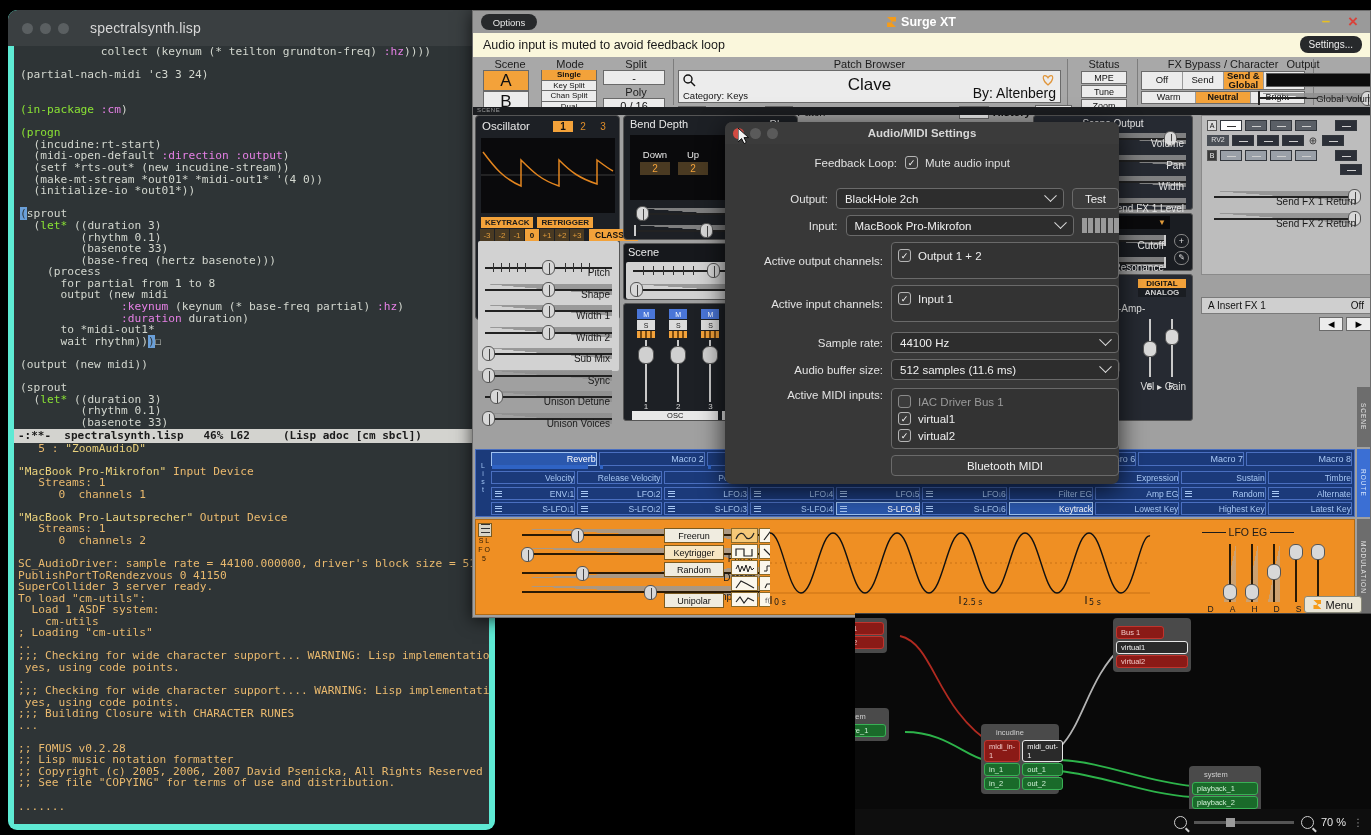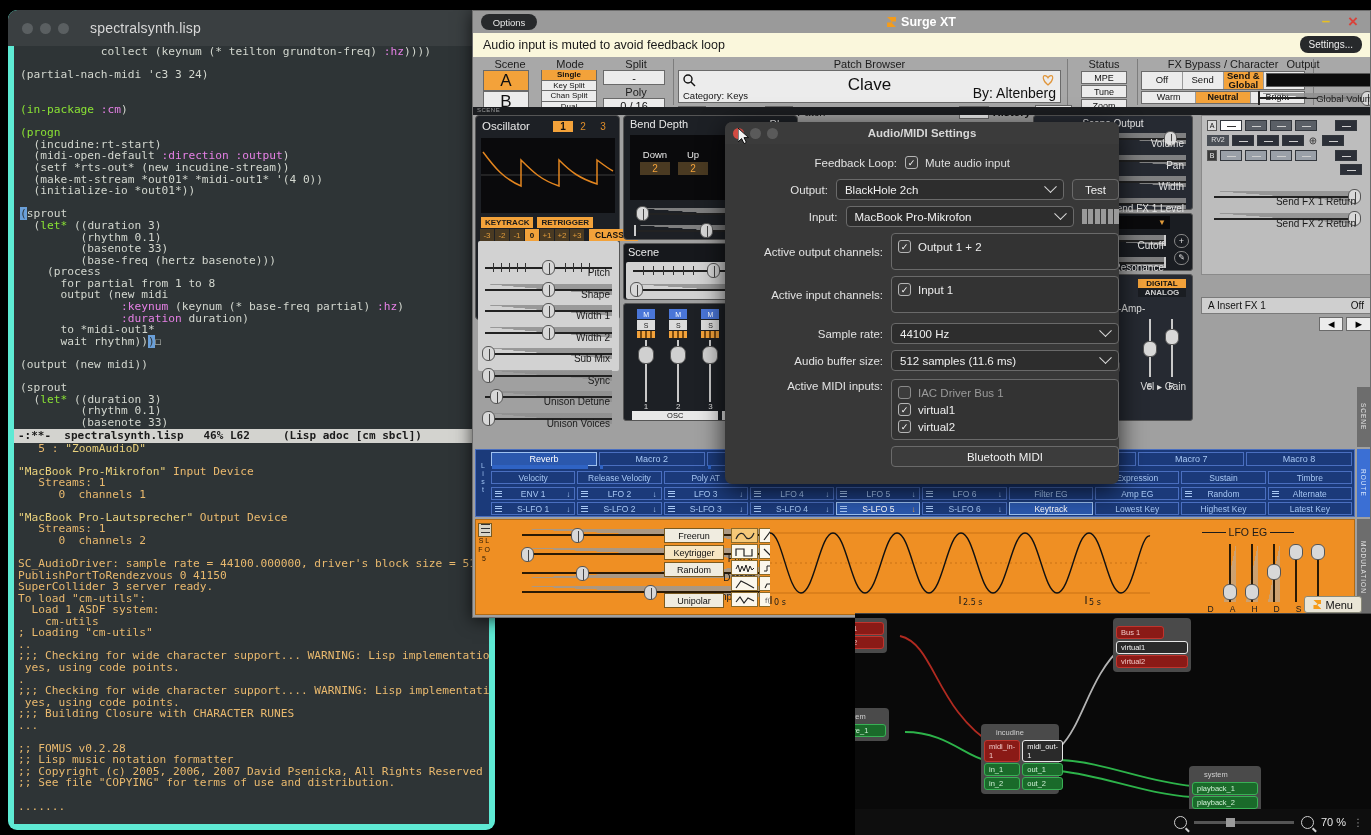--- a/index.html
+++ b/index.html
@@ -207,21 +207,21 @@
   .fxslot.dark { background:#2c3038; }
   .fxslot.lt { background:#9aa0a8; }
   #insertfx { position:absolute; left:728px; top:240px; width:170px; height:36px; }
   #insertfx-box { height:17px; background:#cfcfcf; border:1px solid #7a7a7a; display:flex;align-items:center;justify-content:space-between;padding:0 6px;font-size:10px;color:#111;}
 
   
   #modlist { position:absolute; left:2px; top:392px; width:880px; height:68px; background:#1b3a7a; border:1px solid #4a6fc0;}
   #modlist-side { position:absolute; left:0; top:0; width:14px; height:68px; color:#9ec1f0; font-size:7px; text-align:center; padding-top:12px; line-height:8px;}
   .modrow { position:absolute; left:15px; right:2px; display:flex; gap:2px; }
   .modcell { flex:1; height:13px; border:1px solid #4a6fc0; color:#a8c8f5; font-size:8.5px;
-             display:flex; align-items:center; justify-content:center; background:#1b3a7a; position:relative;}
+             display:flex; align-items:center; justify-content:flex-end; background:#1b3a7a; position:relative;}
   .modcell.hl { background:#2b58ad; color:#fff; border-color:#9ec1f0;}
   .modcell.macro { height:14px; font-size:9px;}
   .macrobar { position:absolute; left:0; bottom:-4px; height:4px; background:#2f63c4; }
   .modcell .ham { position:absolute; left:3px; top:3px; width:7px; height:7px;
                   background:repeating-linear-gradient(to bottom,#a8c8f5 0 1px, transparent 1px 2.4px);}
   .modcell .arr { position:absolute; right:4px; top:2px; font-size:8px; color:#a8c8f5;}
   #route-tab { position:absolute; left:884px; top:392px; width:13px; height:68px; background:#3b6fd4; color:#cfe0fa; font-size:6.5px;
                writing-mode:vertical-rl; display:flex; align-items:center; justify-content:center; letter-spacing:1px;}
   #scene-tab { position:absolute; left:884px; top:330px; width:13px; height:60px; background:#6d6d6d; color:#e0e0e0; font-size:6.5px;
                writing-mode:vertical-rl; display:flex; align-items:center; justify-content:center; letter-spacing:1px;}
@@ -1198,21 +1198,21 @@
     </svg>
   </div>
   <div id="amdlg-body">
     <div class="am-row" style="margin-top:12px">
       <div class="am-label">Feedback Loop:</div>
       <div class="am-ctrl" style="display:flex;align-items:center">
         <span class="am-check">✓</span>
         <span>Mute audio input</span>
       </div>
     </div>
-    <div class="am-row" style="margin-top:10px">
+    <div class="am-row" style="margin-top:19px">
       <div class="am-label">Output:</div>
       <div class="am-ctrl" style="display:flex;align-items:center;gap:8px">
         <div class="am-select">
           <span>BlackHole 2ch</span>
           <span class="chev"></span>
         </div>
         <div class="am-btn">Test</div>
       </div>
     </div>
     <div class="am-row">

